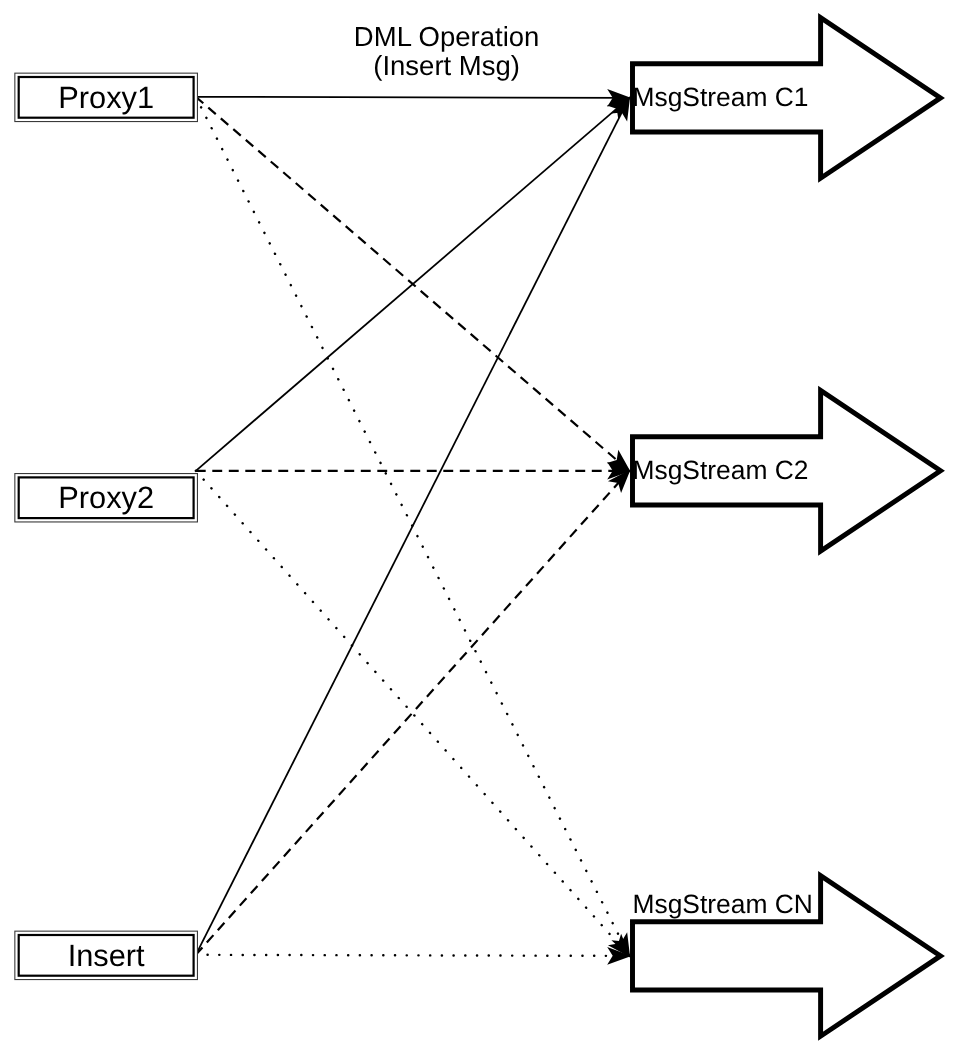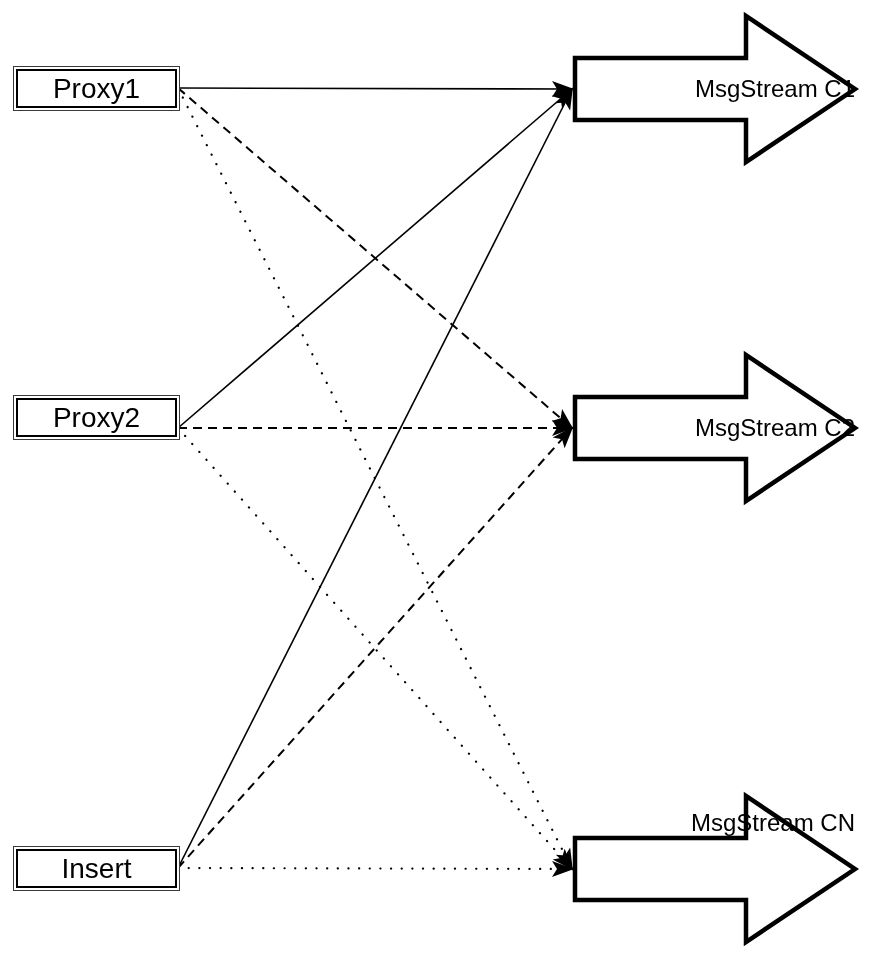--- a/index.html
+++ b/index.html
@@ -59,21 +59,21 @@
   }
 
   
   .stream-label {
     position: absolute;
     left: 575px;
     width: 280px;
     height: 40px;
     display: flex;
     align-items: center;
-    justify-content: flex-end;
+    justify-content: flex-start;
     pointer-events: none;
   }
   .stream-label span {
     font-size: 24px;
     line-height: 1;
     color: var(--stroke, #000);
     white-space: nowrap;
   }
 
   
@@ -112,25 +112,29 @@
         <line x1="178" y1="868" x2="572" y2="869" class="edge edge-dotted" marker-end="url(#arrowhead)"></line>
       </g>
 
     <g>
       <polygon class="stream-shape" points="575,58 746,58 746,16 855,89 746,162 746,120 575,120"></polygon>
       <polygon class="stream-shape" points="575,397 746,397 746,355 855,428 746,501 746,459 575,459"></polygon>
       <polygon class="stream-shape" points="575,838 746,838 746,796 855,869 746,942 746,900 575,900"></polygon>
     </g>
   </svg>
 
+  <div class="annotation">
+    <div>DML Operation</div>
+    <div>(Insert Msg)</div>
+  </div>
 
   <div class="proxy-box" style="top:69px">
     <span>Proxy1</span>
   </div>
-  <div class="proxy-box" style="top:398px">
+  <div class="proxy-box" style="top:433px">
     <span>Proxy2</span>
   </div>
   <div class="proxy-box" style="top:849px">
     <span>Insert</span>
   </div>
 
   <div class="stream-label" style="top:69px">
     <span>MsgStream C1</span>
   </div>
   <div class="stream-label" style="top:408px">

